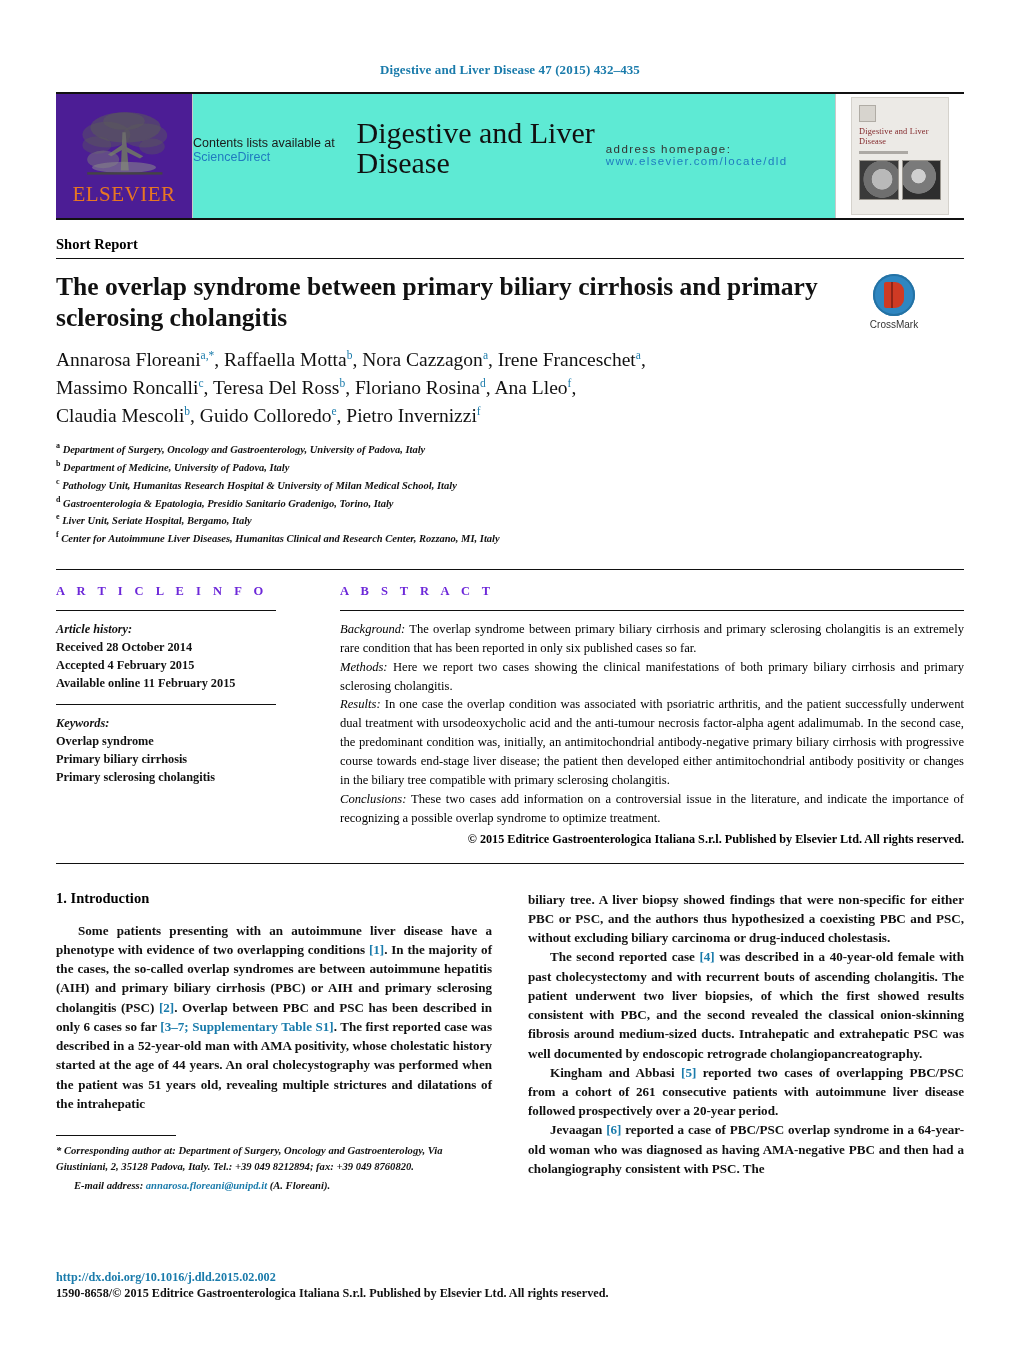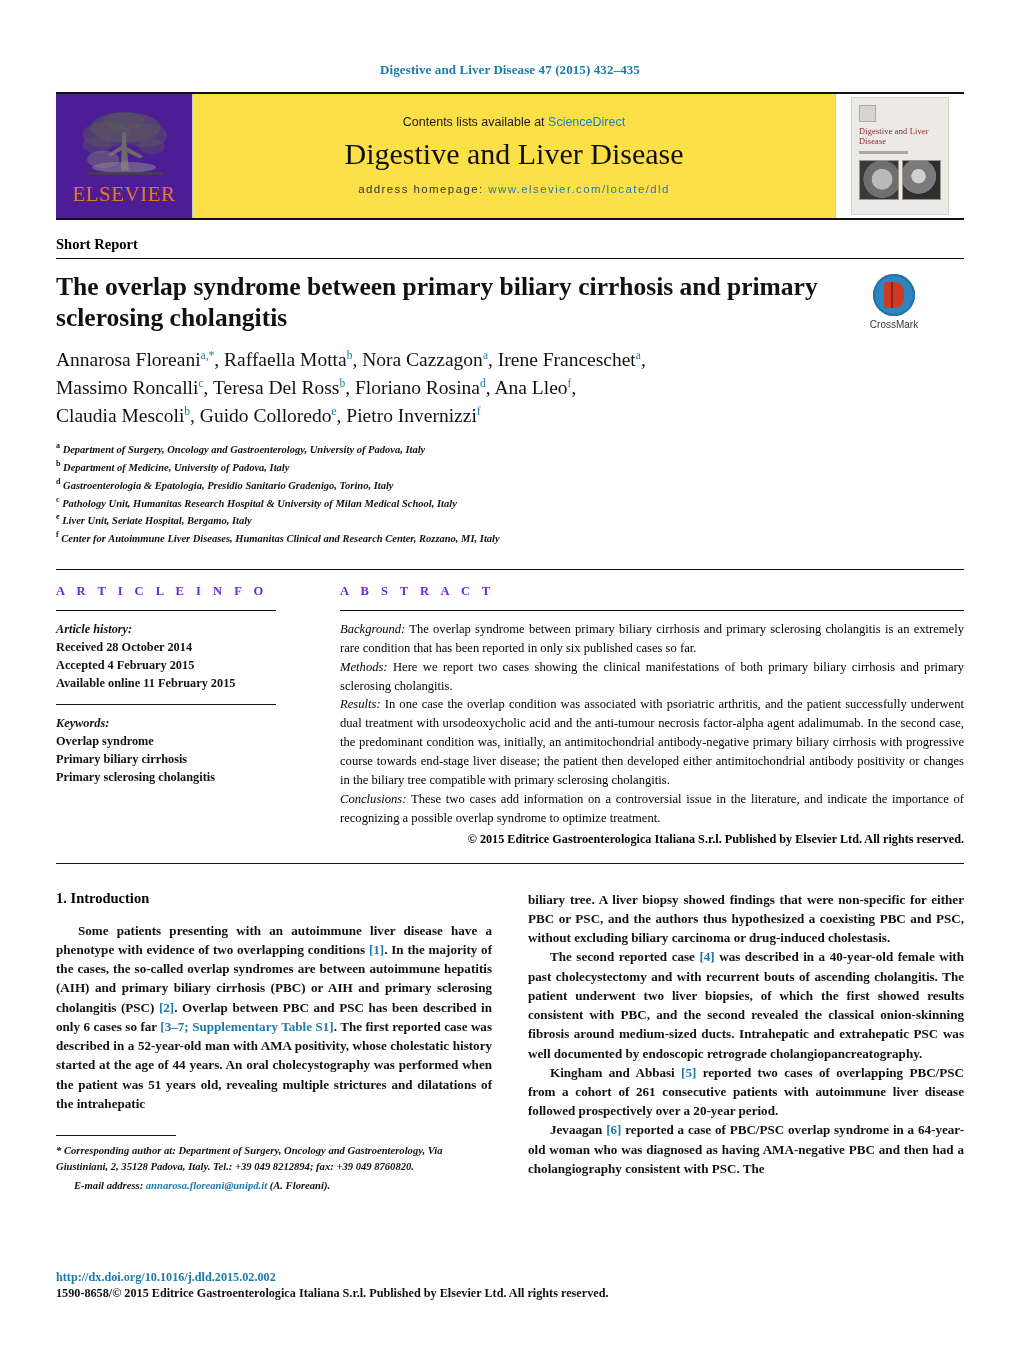--- a/index.html
+++ b/index.html
@@ -56,25 +56,25 @@
   .elsevier-word {
     color: #e87722;
     font-family: "Liberation Serif", serif;
     font-size: 21px;
     letter-spacing: 0.5px;
     line-height: 1;
     margin-top: 2px;
   }
   .masthead-center {
     flex: 1 1 auto;
-    background: #fde047;
+    background: #5eead4;
     border-left: 1px solid #c9c9c9;
     border-right: 1px solid #c9c9c9;
     display: flex;
-    flex-direction: column;
+    flex-direction: row;
     align-items: center;
     justify-content: center;
     padding: 6px 0 8px 0;
   }
   .contents-line {
     font-family: "Liberation Sans", sans-serif;
     font-size: 12.5px;
     color: #1a1a1a;
     margin-bottom: 10px;
   }
@@ -411,22 +411,22 @@
 
   <div class="authors">
     <div>Annarosa Floreani<sup>a,*</sup>, Raffaella Motta<sup>b</sup>, Nora Cazzagon<sup>a</sup>, Irene Franceschet<sup>a</sup>,</div>
     <div>Massimo Roncalli<sup>c</sup>, Teresa Del Ross<sup>b</sup>, Floriano Rosina<sup>d</sup>, Ana Lleo<sup>f</sup>,</div>
     <div>Claudia Mescoli<sup>b</sup>, Guido Colloredo<sup>e</sup>, Pietro Invernizzi<sup>f</sup></div>
   </div>
 
   <div class="affil">
     <div><sup>a</sup> <span>Department of Surgery, Oncology and Gastroenterology, University of Padova, Italy</span></div>
     <div><sup>b</sup> <span>Department of Medicine, University of Padova, Italy</span></div>
+    <div><sup>c</sup> <span>Pathology Unit, Humanitas Research Hospital &amp; University of Milan Medical School, Italy</span></div>
     <div><sup>d</sup> <span>Gastroenterologia &amp; Epatologia, Presidio Sanitario Gradenigo, Torino, Italy</span></div>
-    <div><sup>c</sup> <span>Pathology Unit, Humanitas Research Hospital &amp; University of Milan Medical School, Italy</span></div>
     <div><sup>e</sup> <span>Liver Unit, Seriate Hospital, Bergamo, Italy</span></div>
     <div><sup>f</sup> <span>Center for Autoimmune Liver Diseases, Humanitas Clinical and Research Center, Rozzano, MI, Italy</span></div>
   </div>
 
   <div class="rule-top"></div>
 
   <div class="info-abstract">
 
     <div class="info-col">
       <div class="colhead">A R T I C L E   I N F O</div>

